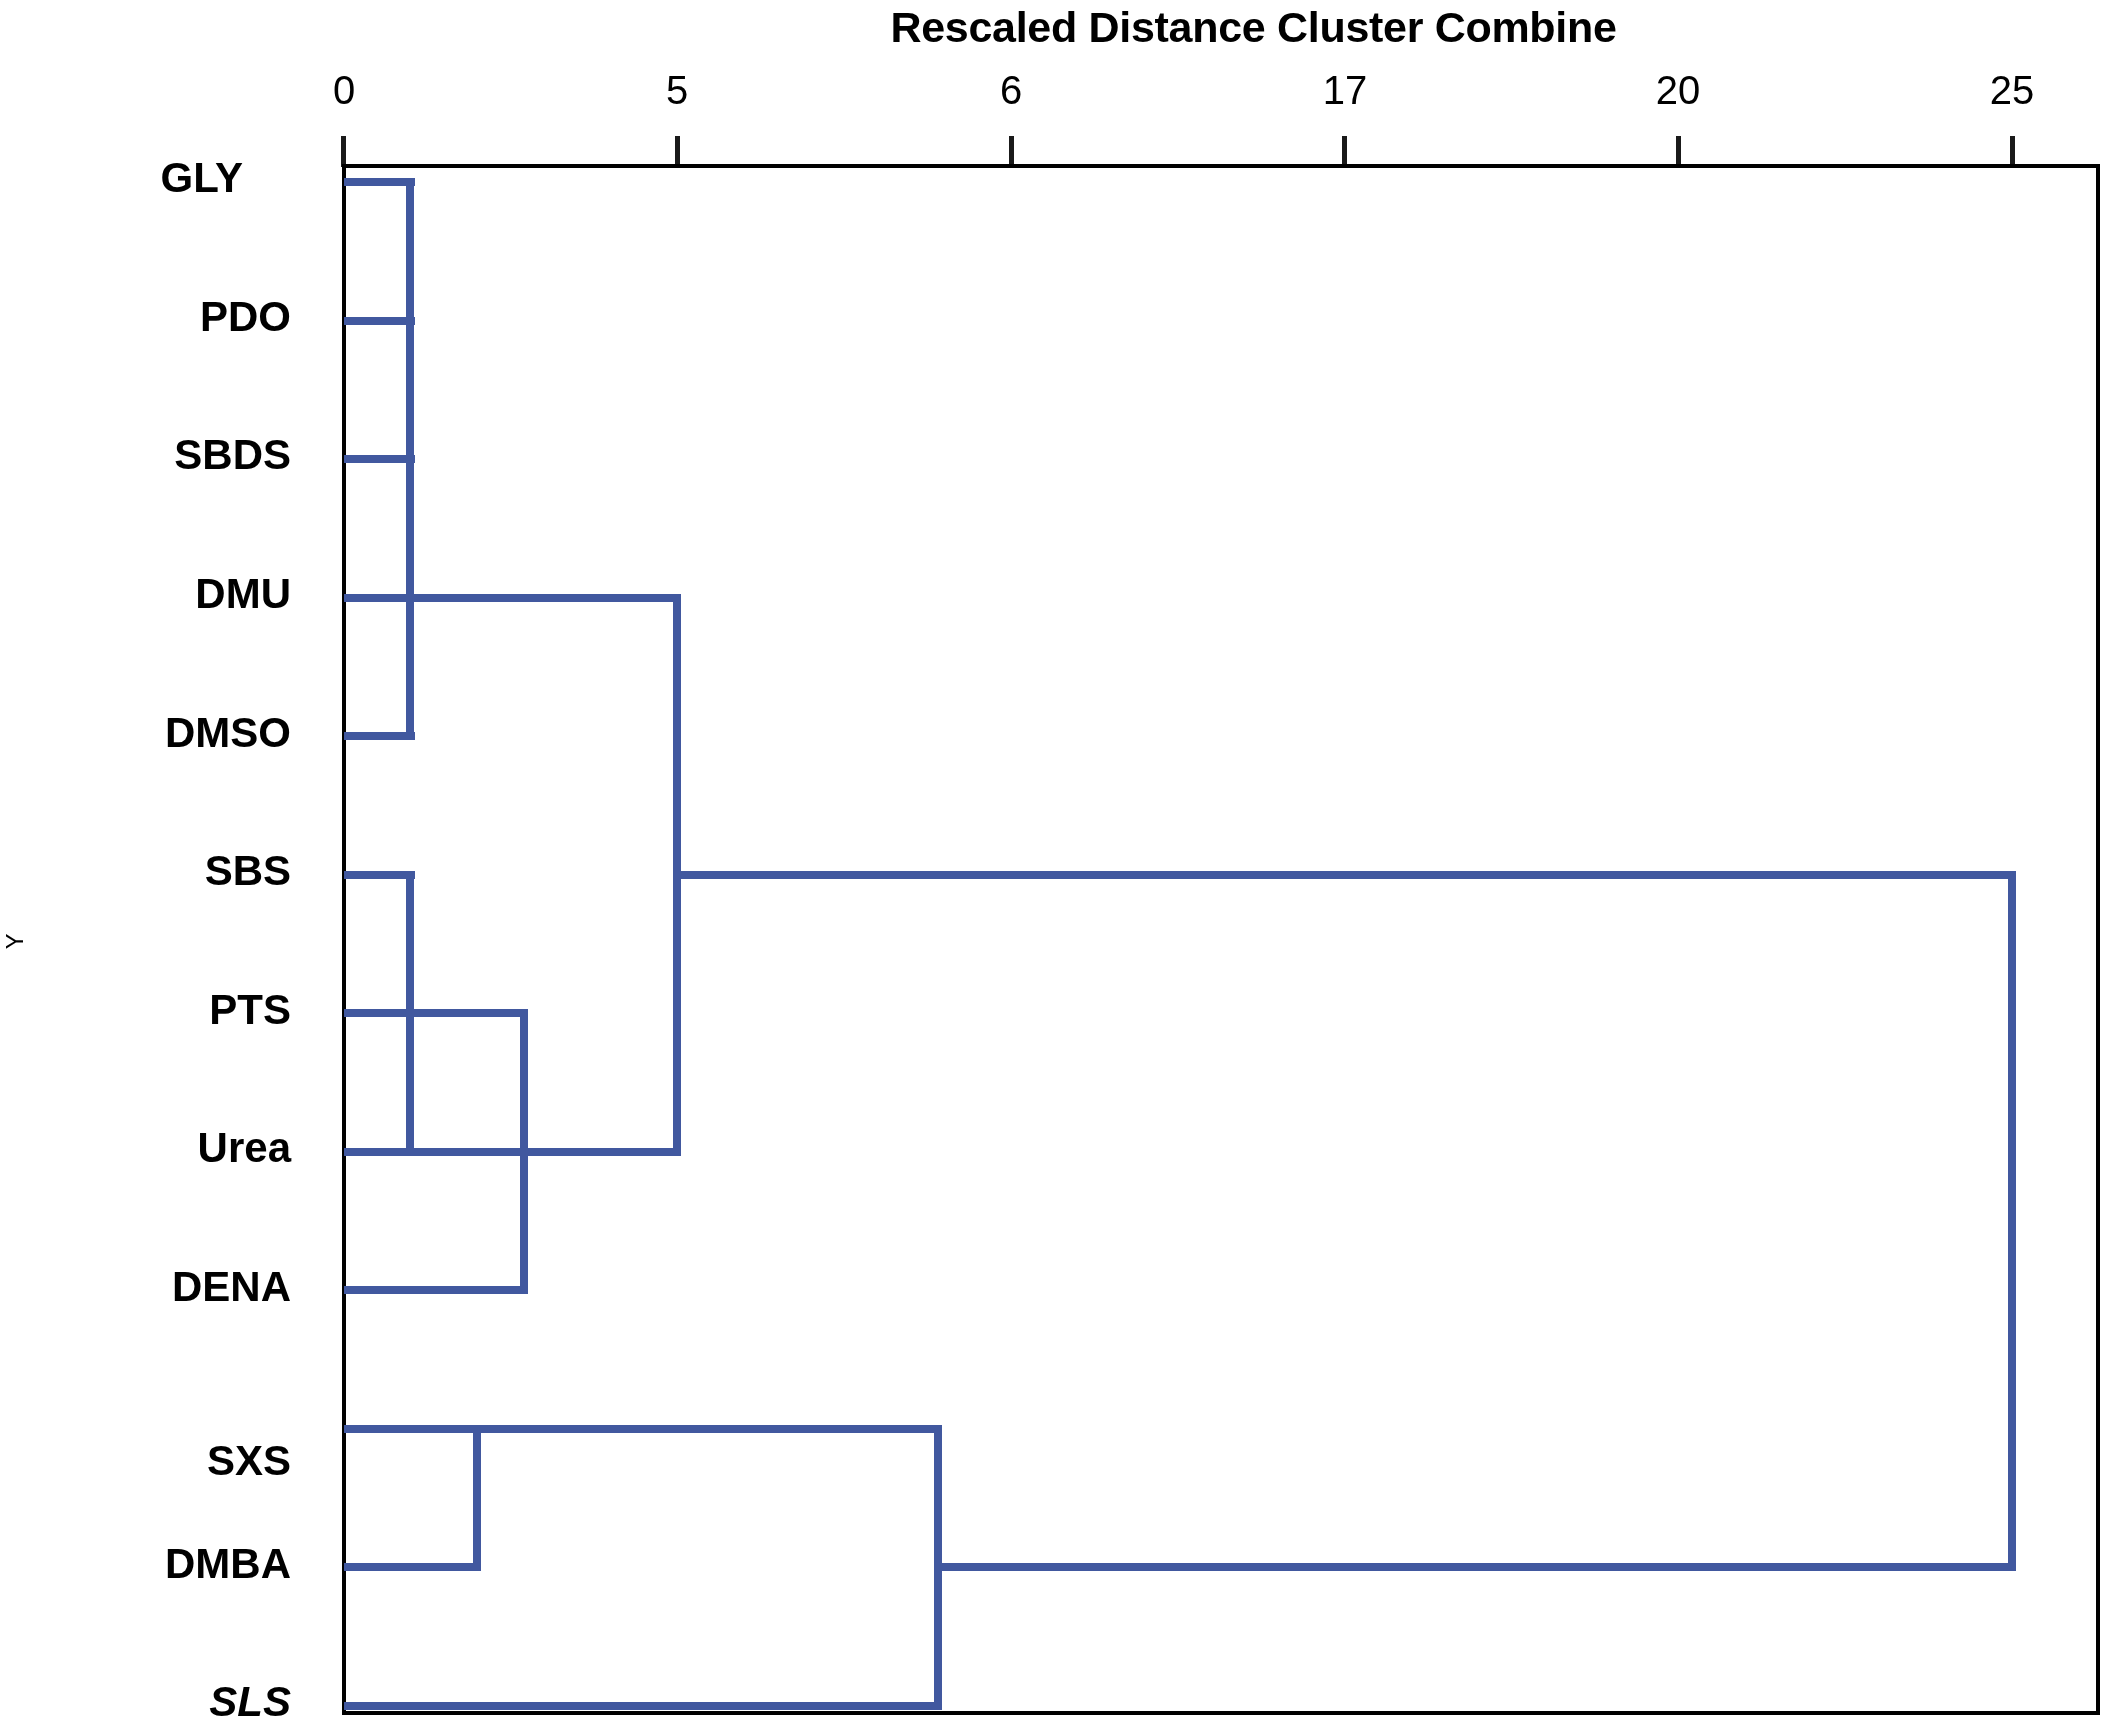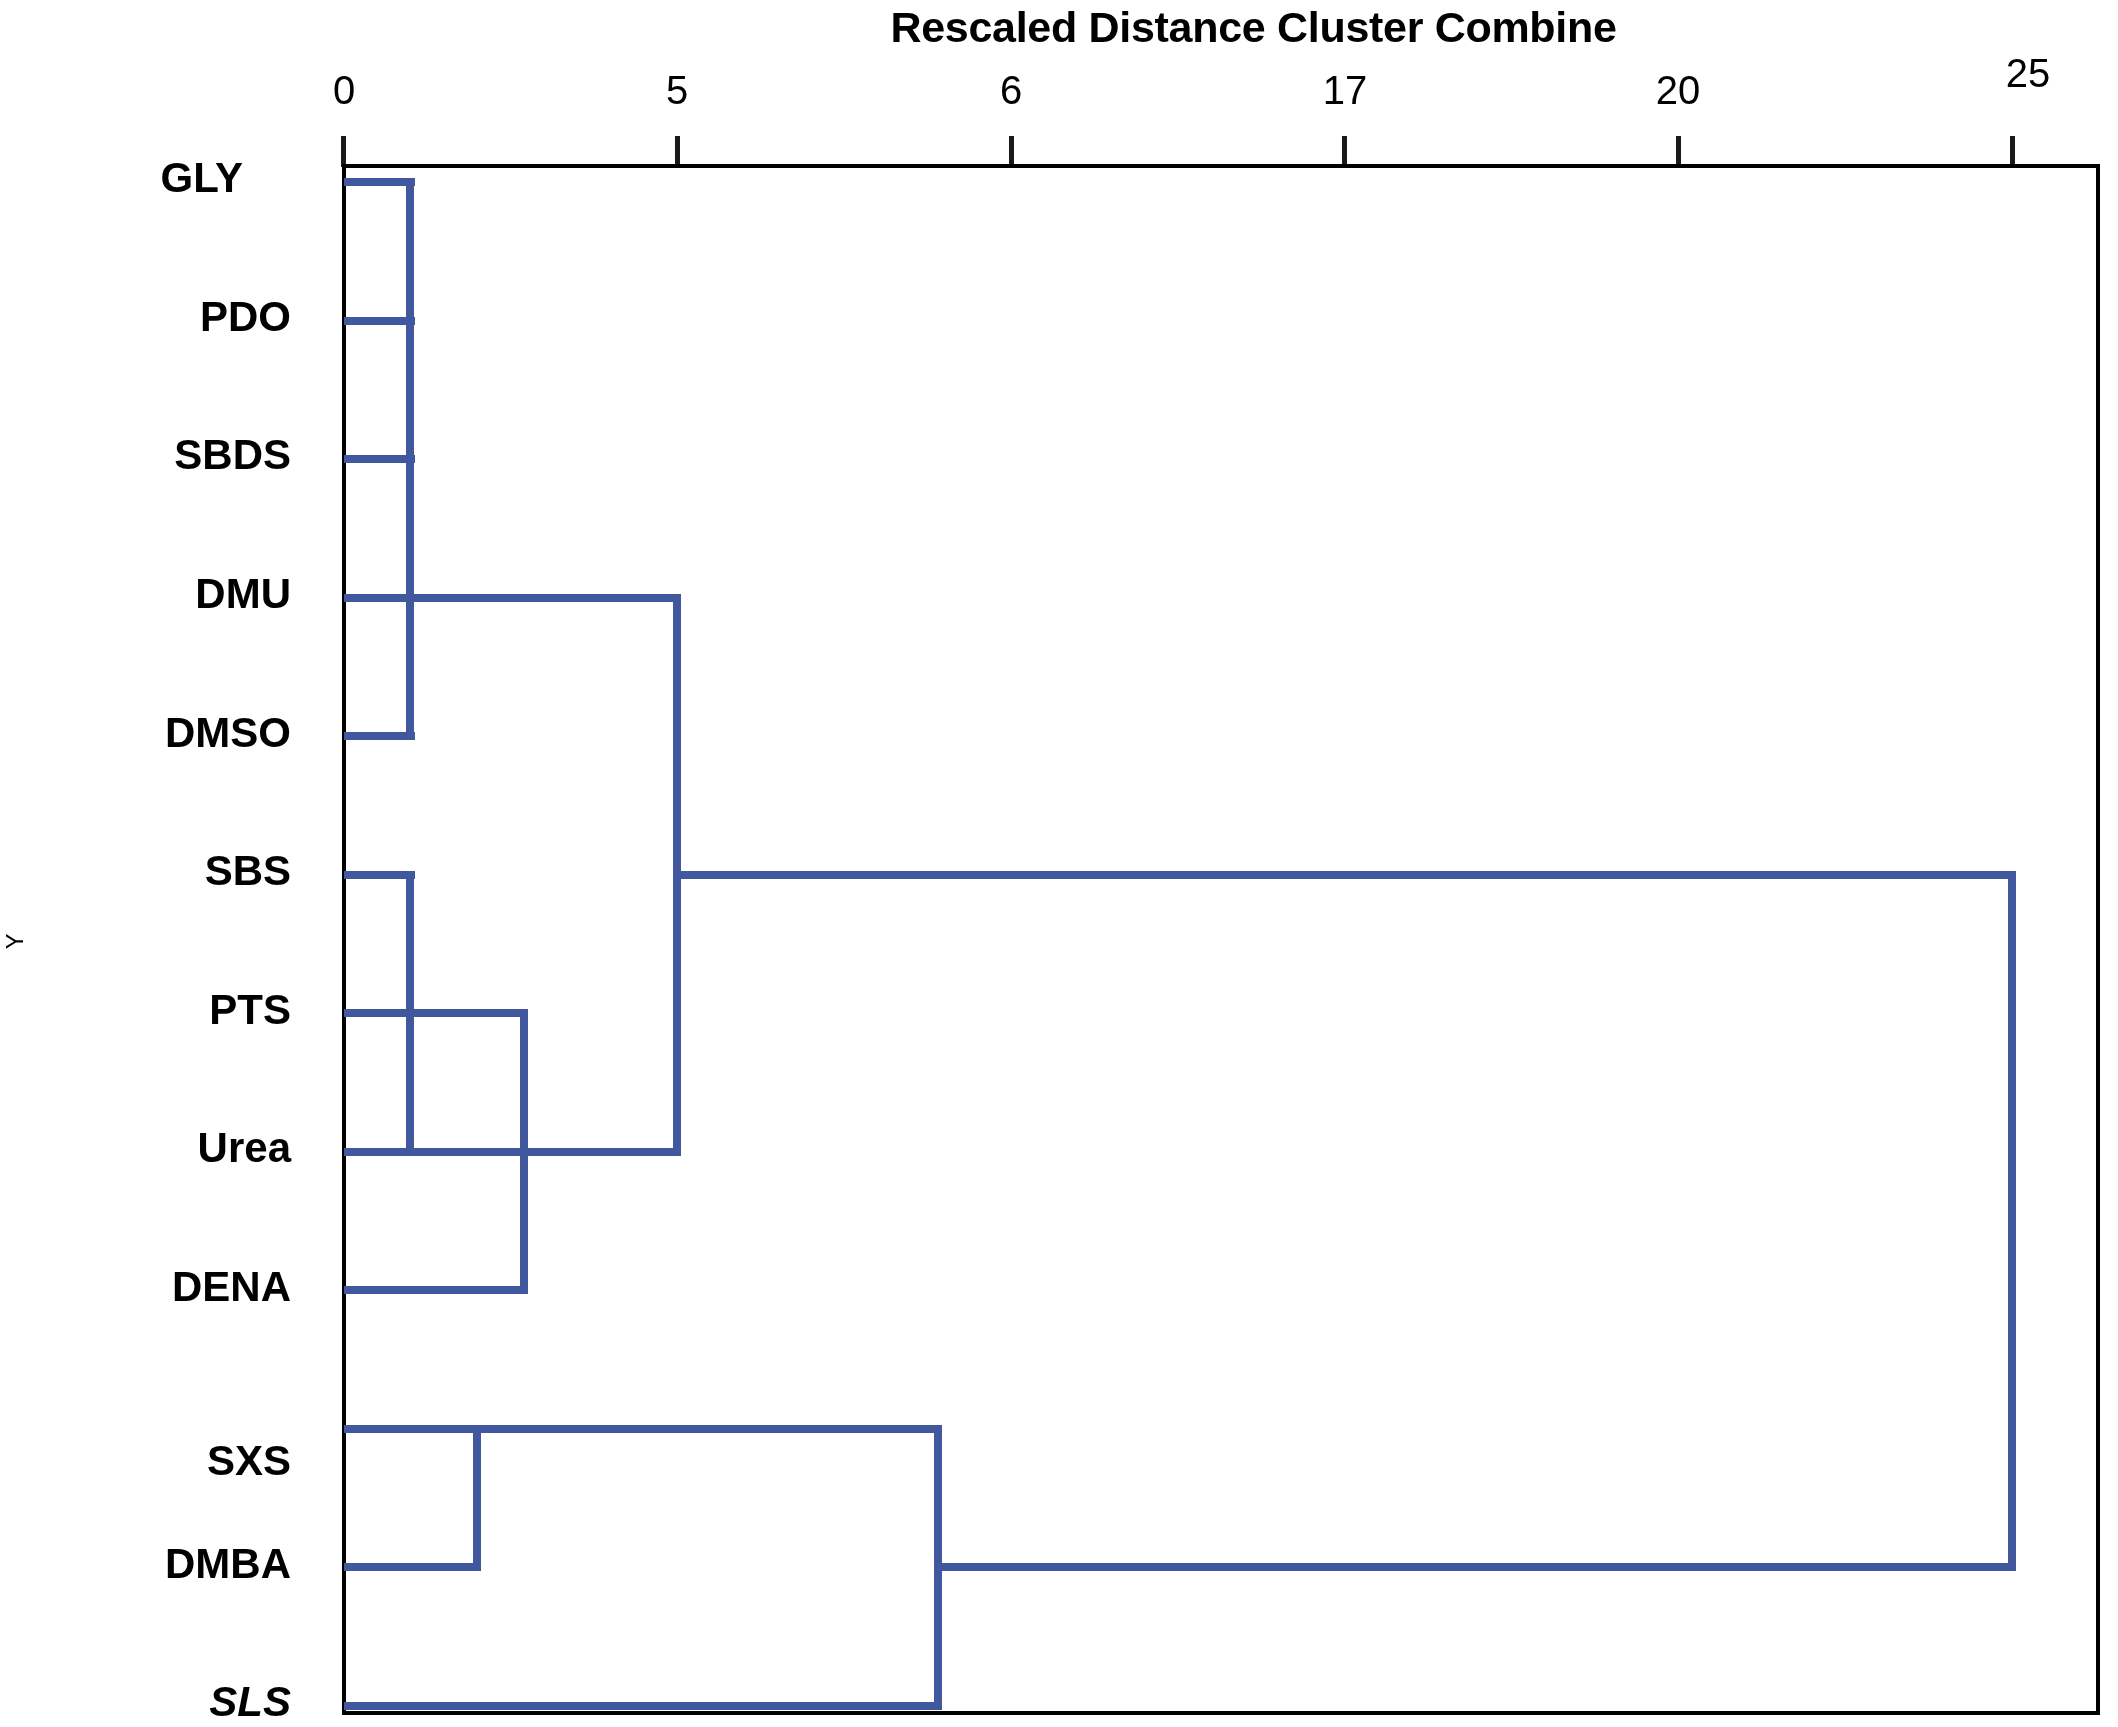--- a/index.html
+++ b/index.html
@@ -110,21 +110,21 @@
       <div class="tick-label" style="left: 344px; top: 68px;">0</div>
       <div class="tick-mark" style="left: 341px; top: 136px; height: 30.5px;"></div>
       <div class="tick-label" style="left: 677px; top: 68px;">5</div>
       <div class="tick-mark" style="left: 675px; top: 136px; height: 30.5px;"></div>
       <div class="tick-label" style="left: 1011px; top: 68px;">6</div>
       <div class="tick-mark" style="left: 1009px; top: 136px; height: 30.5px;"></div>
       <div class="tick-label" style="left: 1345px; top: 68px;">17</div>
       <div class="tick-mark" style="left: 1342px; top: 136px; height: 30.5px;"></div>
       <div class="tick-label" style="left: 1678px; top: 68px;">20</div>
       <div class="tick-mark" style="left: 1676px; top: 136px; height: 30.5px;"></div>
-      <div class="tick-label" style="left: 2012px; top: 51px; margin-left: 16px;">25</div>
+      <div class="tick-label" style="left: 2012px; top: 68px;">25</div>
       <div class="tick-mark" style="left: 2010px; top: 136px; height: 30.5px;"></div>
     </div>
 
   <div id="labels-layer">
       <div class="leaf-label" style="right: 1876px; top: 154px;">GLY</div>
       <div class="leaf-label" style="right: 1828px; top: 293px;">PDO</div>
       <div class="leaf-label" style="right: 1828px; top: 431px;">SBDS</div>
       <div class="leaf-label" style="right: 1828px; top: 570px;">DMU</div>
       <div class="leaf-label" style="right: 1828px; top: 709px;">DMSO</div>
       <div class="leaf-label" style="right: 1828px; top: 847px;">SBS</div>

